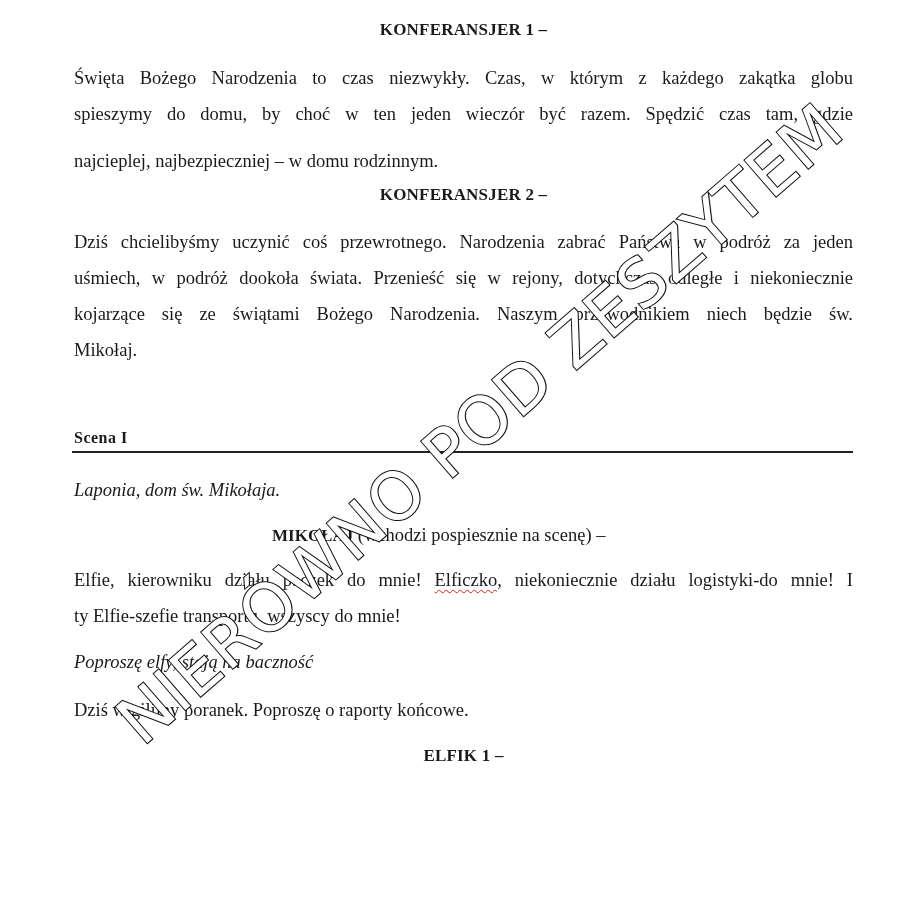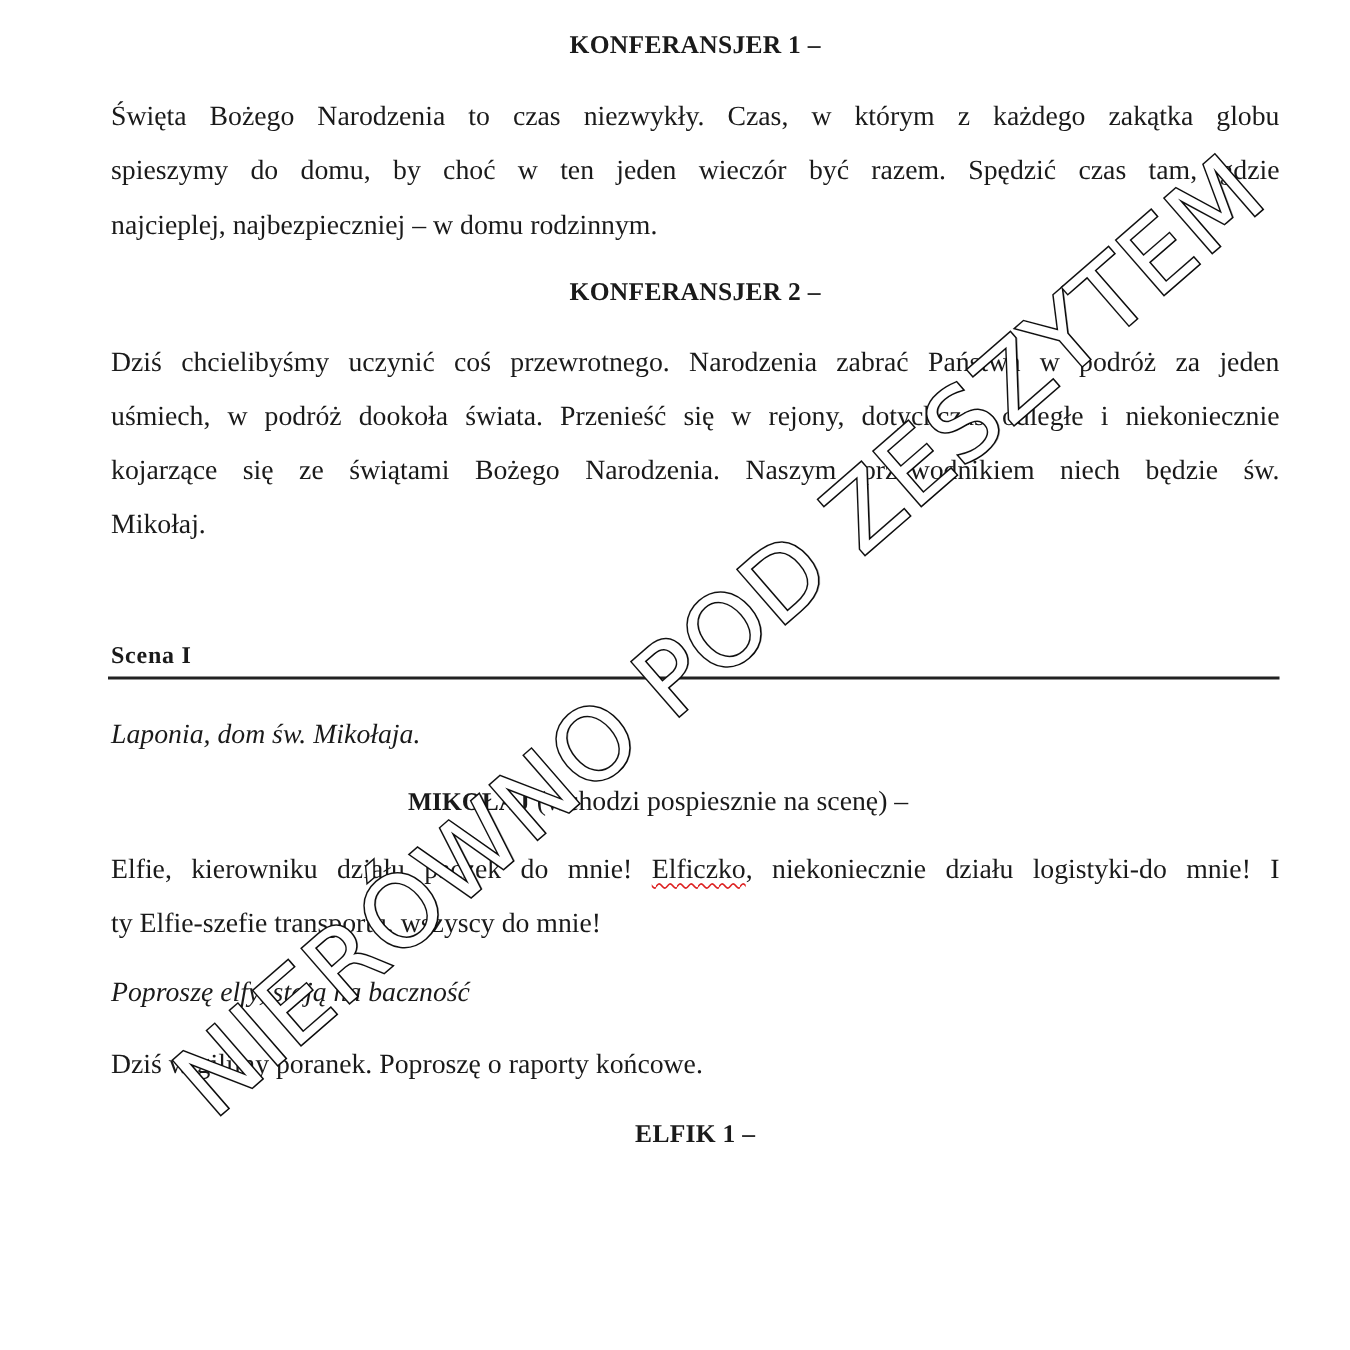--- a/index.html
+++ b/index.html
@@ -85,21 +85,21 @@
 </head>
 <body>
 
 <div class="page">
 
   <div class="heading" style="top:19px;">KONFERANSJER  1 –</div>
 
   <div>
     <div class="line just" style="top:67px;">Święta Bożego Narodzenia to czas niezwykły. Czas, w którym z każdego zakątka globu</div>
     <div class="line just" style="top:103px;">spieszymy do domu, by choć w ten jeden wieczór być razem. Spędzić czas tam, gdzie</div>
-    <div class="line" style="top:140px;">najcieplej, najbezpieczniej – w domu rodzinnym.</div>
+    <div class="line" style="top:150px;">najcieplej, najbezpieczniej – w domu rodzinnym.</div>
   </div>
 
   <div class="heading" style="top:184px;">KONFERANSJER  2 –</div>
 
   <div>
     <div class="line just" style="top:231px;">Dziś chcielibyśmy uczynić coś przewrotnego. Narodzenia zabrać Państwa w podróż za jeden</div>
     <div class="line just" style="top:267px;">uśmiech, w podróż dookoła świata. Przenieść się w rejony, dotychczas odległe i niekoniecznie</div>
     <div class="line just" style="top:303px;">kojarzące się ze świątami Bożego Narodzenia. Naszym przewodnikiem niech będzie św.</div>
     <div class="line" style="top:339px;">Mikołaj.</div>
   </div>

